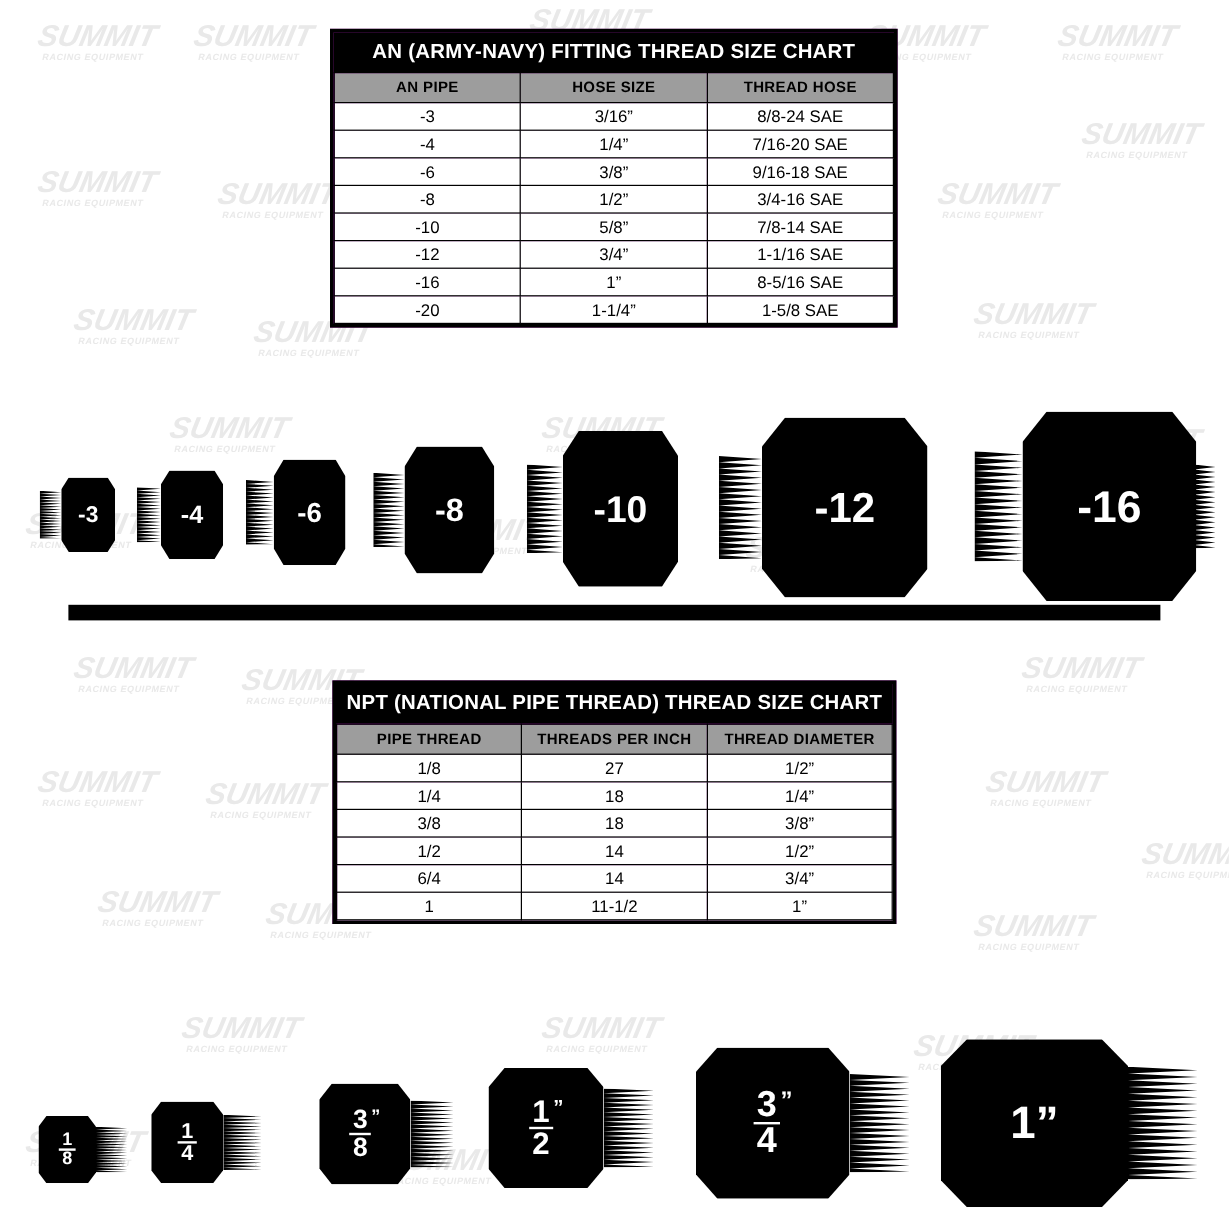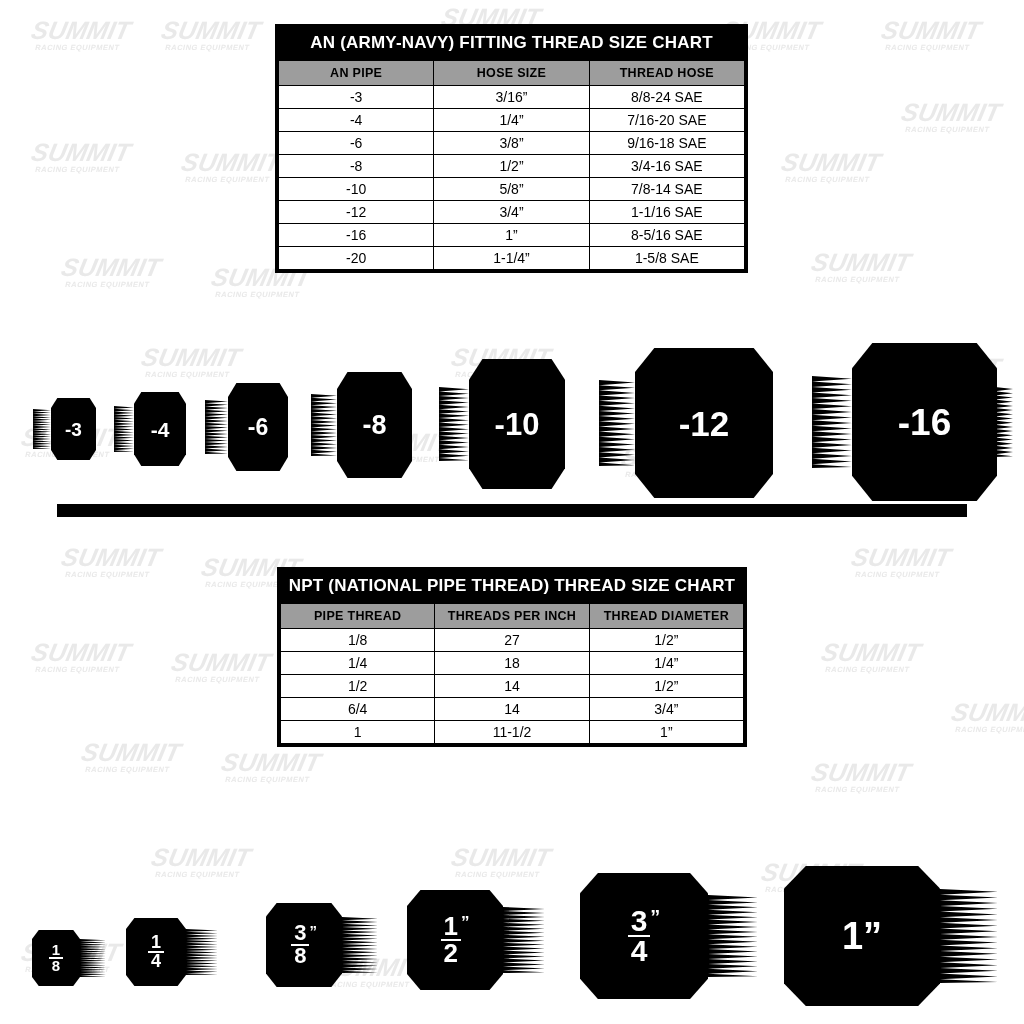--- a/index.html
+++ b/index.html
@@ -404,20 +404,25 @@
             <td>1/8</td>
             <td>27</td>
             <td>1/2”</td>
           </tr>
         <tr>
             <td>1/4</td>
             <td>18</td>
             <td>1/4”</td>
           </tr>
         <tr>
+            <td>3/8</td>
+            <td>18</td>
+            <td>3/8”</td>
+          </tr>
+        <tr>
             <td>1/2</td>
             <td>14</td>
             <td>1/2”</td>
           </tr>
         <tr>
             <td>6/4</td>
             <td>14</td>
             <td>3/4”</td>
           </tr>
         <tr>

